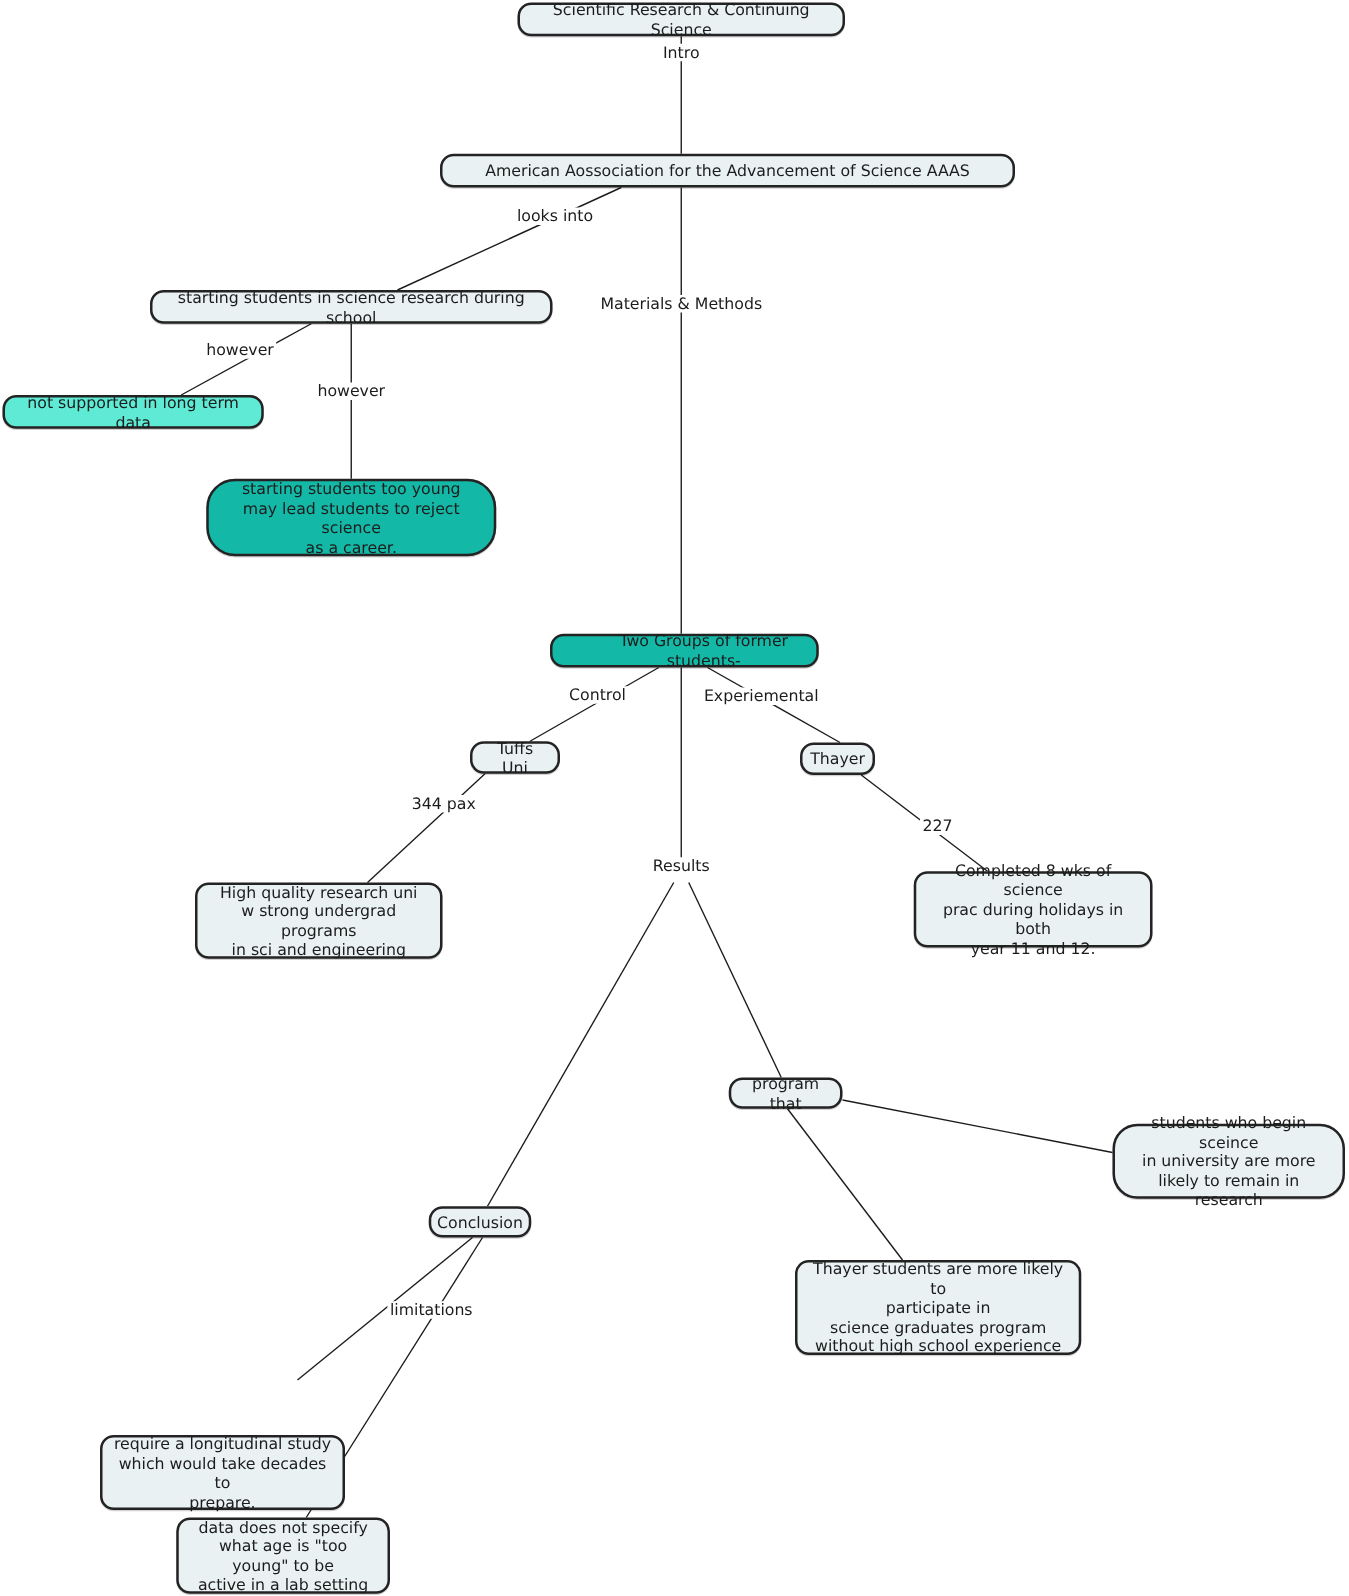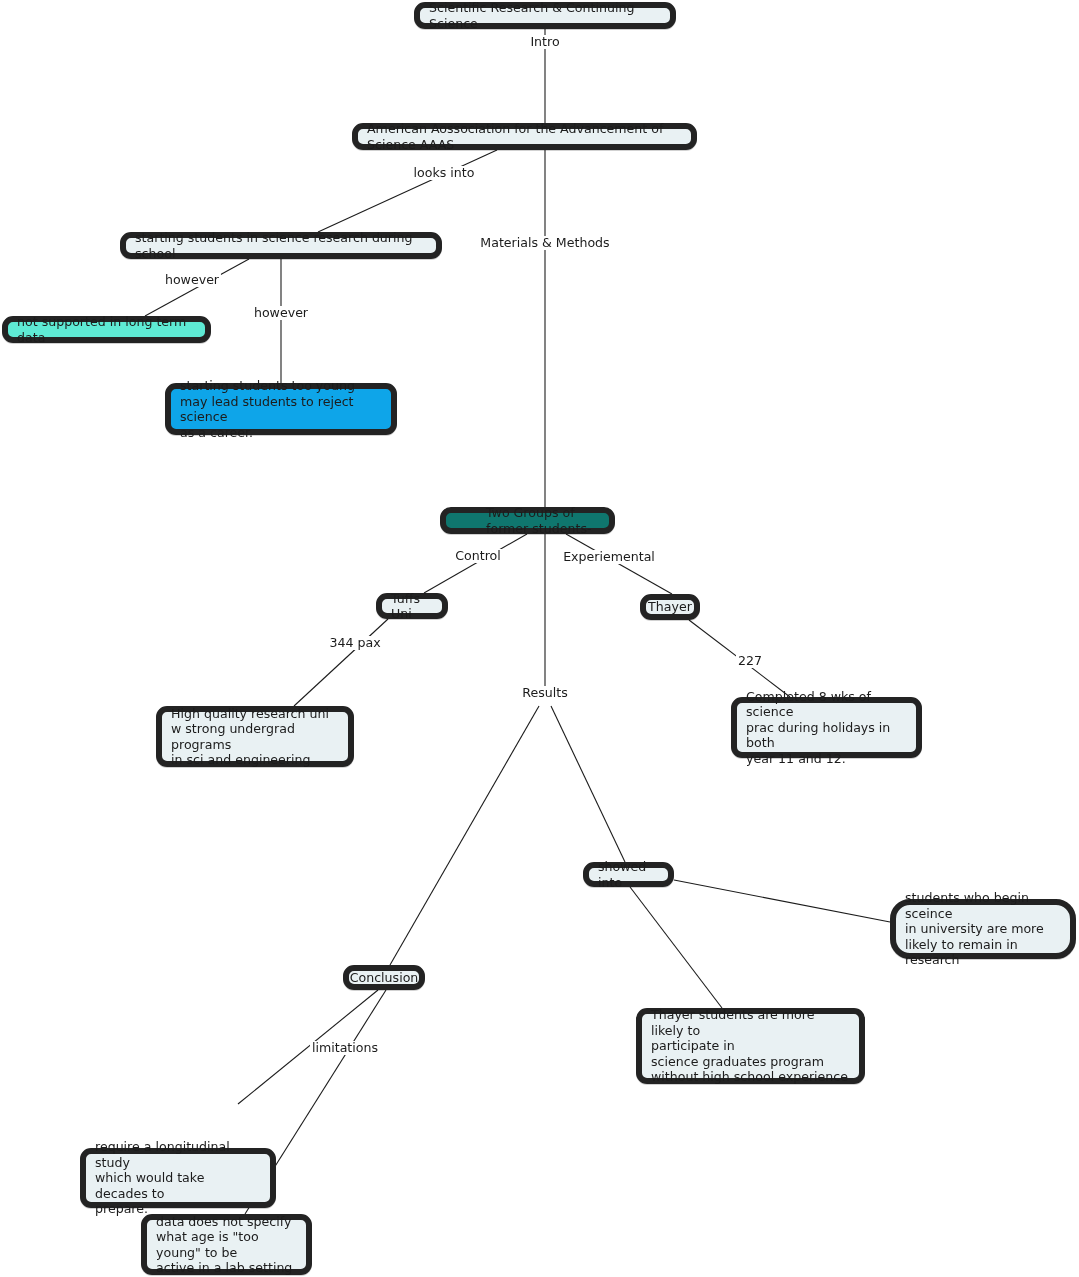--- a/index.html
+++ b/index.html
@@ -20,25 +20,26 @@
     top: 0;
     left: 0;
     width: 1079px;
     height: 1277px;
     pointer-events: none;
   }
   .node {
     position: absolute;
     box-sizing: border-box;
     background: #e9f1f3;
-    border: 6px solid #ec4899;
+    border: 2px solid #ec4899;
     border-radius: 11px;
     color: #1c1c1c;
     font-size: 12.6px;
     line-height: 15.5px;
+    text-align: center;
     display: flex;
     align-items: center;
     justify-content: center;
     padding: 3px 9px;
     white-space: pre-line;
     box-shadow: 0 1px 0 rgba(0,0,0,0.18);
   }
   .link-label {
     position: absolute;
     color: #1c1c1c;
@@ -66,36 +67,36 @@
       <polyline points="545,534 545,686" fill="none" stroke="#1c1c1c" stroke-width="1.1"></polyline>
       <polyline points="539,706 390,965" fill="none" stroke="#1c1c1c" stroke-width="1.1"></polyline>
       <polyline points="551,706 625,862" fill="none" stroke="#1c1c1c" stroke-width="1.1"></polyline>
       <polyline points="674,880 890,922" fill="none" stroke="#1c1c1c" stroke-width="1.1"></polyline>
       <polyline points="630,887 722,1008" fill="none" stroke="#1c1c1c" stroke-width="1.1"></polyline>
       <polyline points="378,990 238,1104" fill="none" stroke="#1c1c1c" stroke-width="1.1"></polyline>
       <polyline points="386,990 245,1214" fill="none" stroke="#1c1c1c" stroke-width="1.1"></polyline>
     </svg>
   <div id="nodes">
       <div class="node" style="left: 414px; top: 2px; width: 262px; height: 27px; background: rgb(233, 241, 243); border-color: rgb(35, 35, 35);">Scientific Research &amp; Continuing Science</div>
-      <div class="node" style="left: 352px; top: 123px; width: 345px; height: 27px; background: rgb(233, 241, 243); border-color: rgb(35, 35, 35);">American Aossociation for the Advancement of Science AAAS</div>
+      <div class="node" style="left: 352px; top: 123px; width: 460px; height: 27px; background: rgb(233, 241, 243); border-color: rgb(35, 35, 35);">American Aossociation for the Advancement of Science AAAS</div>
       <div class="node" style="left: 120px; top: 232px; width: 322px; height: 27px; background: rgb(233, 241, 243); border-color: rgb(35, 35, 35);">starting students in science research during school</div>
       <div class="node" style="left: 2px; top: 316px; width: 209px; height: 27px; background: #5eead4; border-color: rgb(35, 35, 35);">not supported in long term data</div>
-      <div class="node" style="left: 165px; top: 383px; width: 232px; height: 52px; background: #0ea5e9; border-color: rgb(35, 35, 35);">starting students too young
+      <div class="node" style="left: 165px; top: 383px; width: 232px; height: 62px; background: #14b8a6; border-color: rgb(35, 35, 35); border-radius: 23px;">starting students too young
 may lead students to reject science
 as a career.</div>
-      <div class="node" style="left: 440px; top: 507px; width: 175px; height: 27px; background: #0f766e; border-color: rgb(35, 35, 35); padding-left: 40px;">Two Groups of former students-</div>
+      <div class="node" style="left: 440px; top: 507px; width: 215px; height: 27px; background: #14b8a6; border-color: rgb(35, 35, 35); padding-left: 40px;">Two Groups of former students-</div>
       <div class="node" style="left: 376px; top: 593px; width: 72px; height: 26px; background: rgb(233, 241, 243); border-color: rgb(35, 35, 35);">Tuffs Uni</div>
       <div class="node" style="left: 640px; top: 594px; width: 60px; height: 26px; background: rgb(233, 241, 243); border-color: rgb(35, 35, 35);">Thayer</div>
       <div class="node" style="left: 156px; top: 706px; width: 198px; height: 61px; background: rgb(233, 241, 243); border-color: rgb(35, 35, 35);">High quality research uni
 w strong undergrad programs
 in sci and engineering</div>
       <div class="node" style="left: 731px; top: 697px; width: 191px; height: 61px; background: rgb(233, 241, 243); border-color: rgb(35, 35, 35);">Completed 8 wks of science
 prac during holidays in both
 year 11 and 12.</div>
-      <div class="node" style="left: 583px; top: 862px; width: 91px; height: 25px; background: rgb(233, 241, 243); border-color: rgb(35, 35, 35);">showed into</div>
+      <div class="node" style="left: 583px; top: 862px; width: 91px; height: 25px; background: rgb(233, 241, 243); border-color: rgb(35, 35, 35);">program that</div>
       <div class="node" style="left: 890px; top: 899px; width: 186px; height: 60px; background: rgb(233, 241, 243); border-color: rgb(35, 35, 35); border-radius: 20px;">students who begin sceince
 in university are more
 likely to remain in research</div>
       <div class="node" style="left: 343px; top: 965px; width: 82px; height: 25px; background: rgb(233, 241, 243); border-color: rgb(35, 35, 35);">Conclusion</div>
       <div class="node" style="left: 636px; top: 1008px; width: 229px; height: 76px; background: rgb(233, 241, 243); border-color: rgb(35, 35, 35);">Thayer students are more likely to
 participate in
 science graduates program
 without high school experience</div>
       <div class="node" style="left: 80px; top: 1104px; width: 196px; height: 60px; background: rgb(233, 241, 243); border-color: rgb(35, 35, 35); margin-top: 44px;">require a longitudinal study
 which would take decades to

